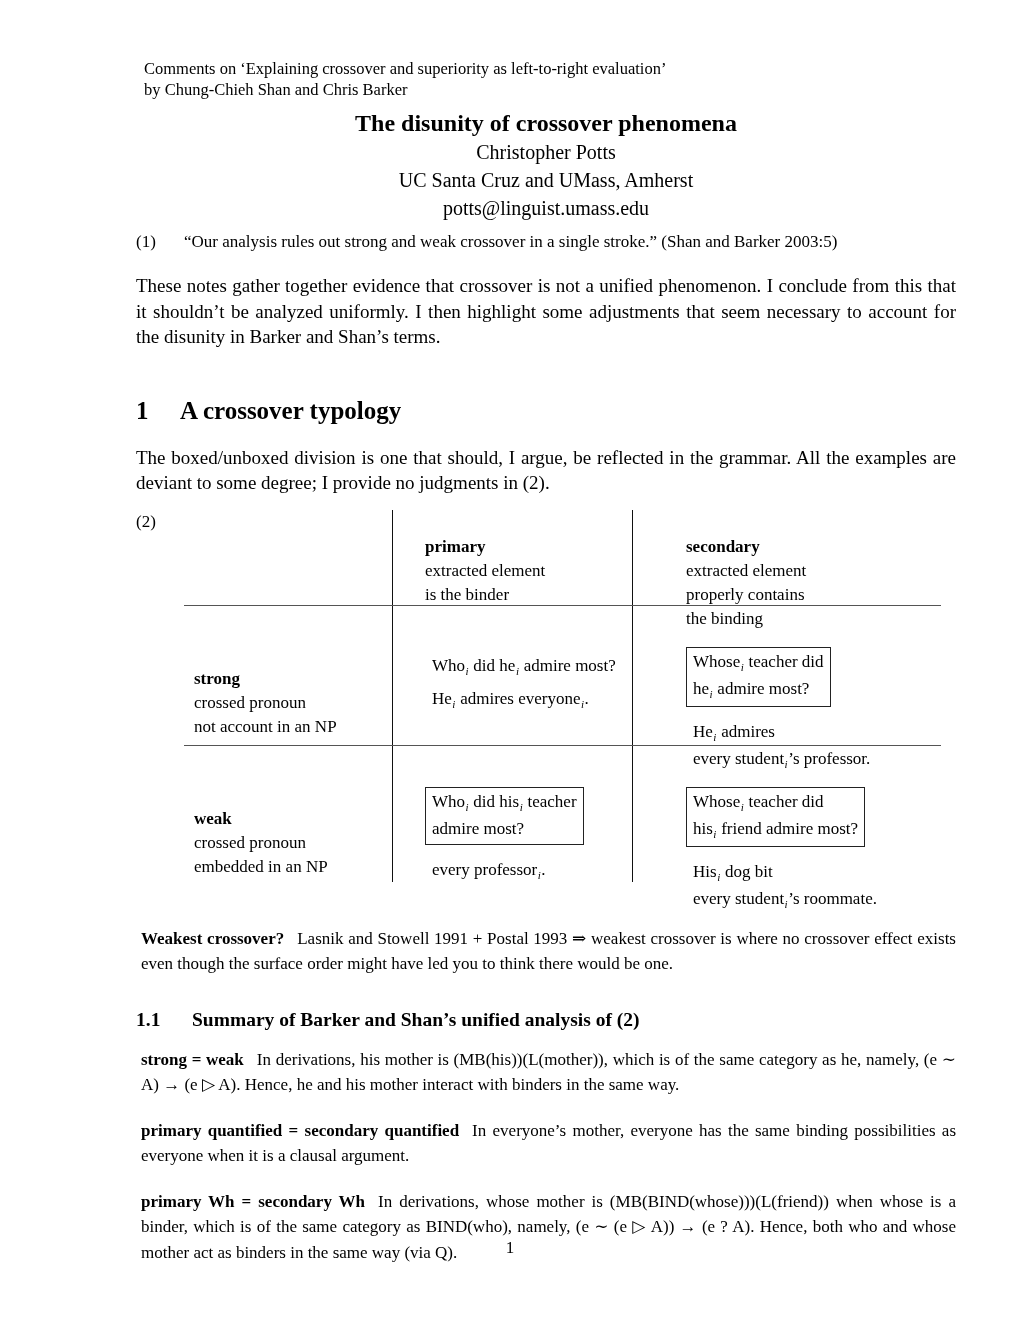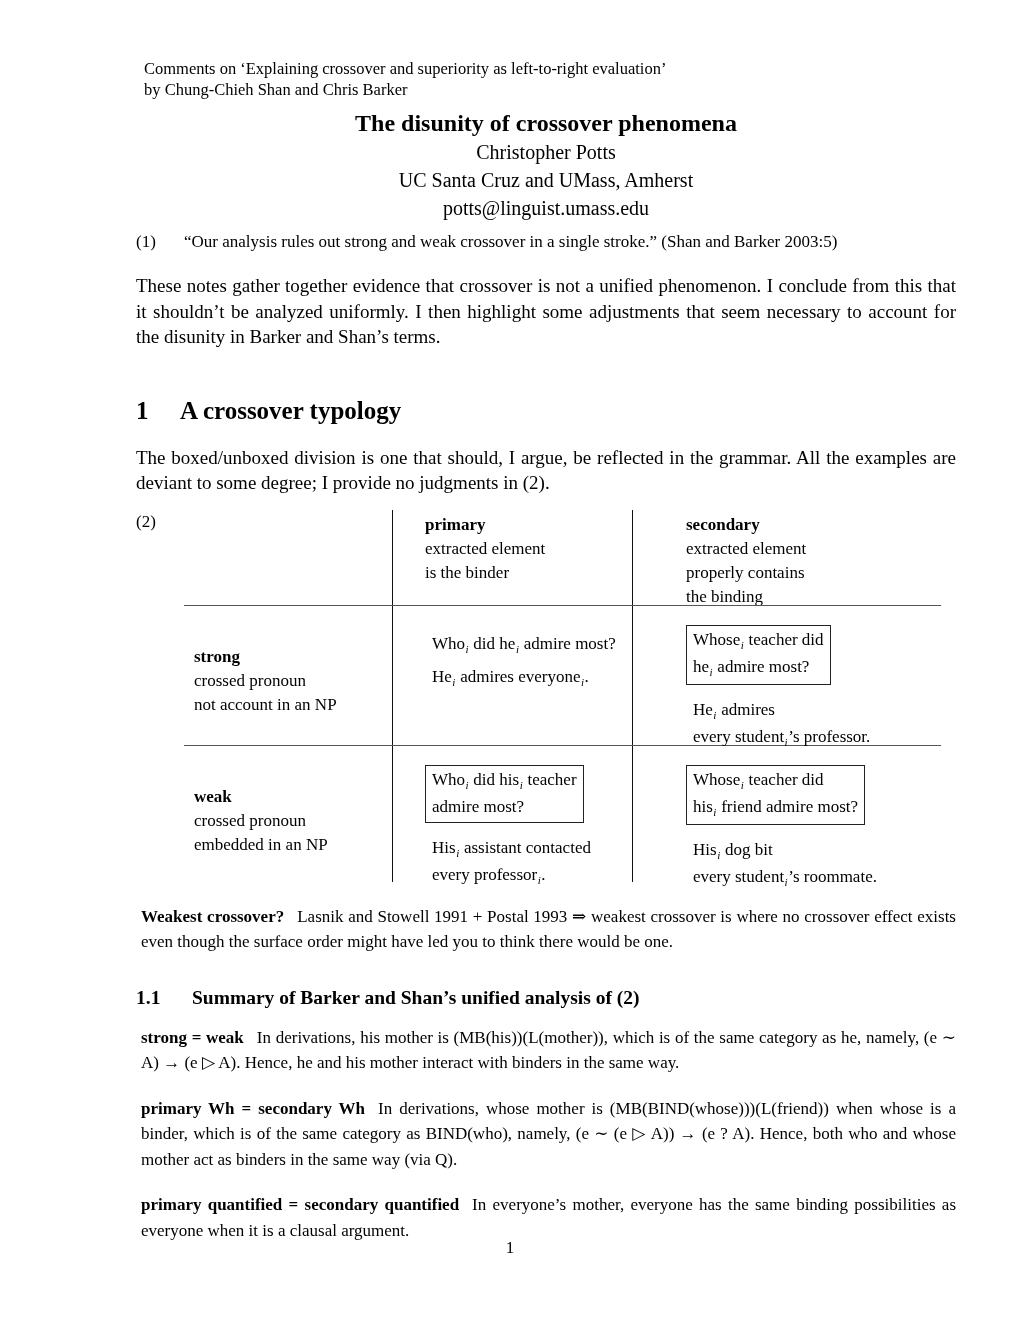--- a/index.html
+++ b/index.html
@@ -115,21 +115,21 @@
     width: 240px;
     flex: 0 0 240px;
     padding: 0 8px 0 13px;
     line-height: 24px;
   }
   .tcell-b {
     flex: 1 1 auto;
     padding: 0 8px 0 13px;
     line-height: 24px;
   }
-  .hdrow .tcell-a, .hdrow .tcell-b { padding-top: 3px; }
+  .hdrow .tcell-a, .hdrow .tcell-b { padding-top: 3px; margin-top: 22px; }
   .hd-title { font-weight: bold; }
 
   
   .vline {
     position: absolute;
     width: 1px;
     background: #111;
   }
   .hline {
     position: absolute;
@@ -275,21 +275,20 @@
             <div>crossed pronoun</div>
             <div>embedded in an NP</div>
           </div>
 
           <div class="tcell-a">
             <div class="boxed">
               <div><span>Who</span><sub class="idx">i</sub><span> did his</span><sub class="idx">i</sub><span> teacher</span></div>
               <div><span>admire most?</span></div>
             </div>
             <div class="unboxed" style="padding-top:6px;">
-              <div><span>His</span><sub class="idx">i</sub><span> assistant contacted</span></div>
               <div><span>every professor</span><sub class="idx">i</sub><span>.</span></div>
             </div>
           </div>
 
           <div class="tcell-b">
             <div class="boxed">
               <div><span>Whose</span><sub class="idx">i</sub><span> teacher did</span></div>
               <div><span>his</span><sub class="idx">i</sub><span> friend admire most?</span></div>
             </div>
             <div class="unboxed" style="padding-top:6px;">
@@ -309,23 +308,23 @@
     <h2 class="subsec">
       <span class="num">1.1</span>
       <span>Summary of Barker and Shan’s unified analysis of (2)</span>
     </h2>
 
     <p class="defp" style="margin-top:14px;">
       <span class="deflabel">strong = weak</span><span class="gap"></span><span>In derivations, his mother is (MB(his))(L(mother)), which is of the same category as he, namely, (e ∼ A) → (e ▷ A). Hence, he and his mother interact with binders in the same way.</span>
     </p>
 
     <p class="defp">
+      <span class="deflabel">primary quantified = secondary quantified</span><span class="gap"></span><span>In everyone’s mother, everyone has the same binding possibilities as everyone when it is a clausal argument.</span>
+    </p>
+
+    <p class="defp">
       <span class="deflabel">primary Wh = secondary Wh</span><span class="gap"></span><span>In derivations, whose mother is (MB(BIND(whose)))(L(friend)) when whose is a binder, which is of the same category as BIND(who), namely, (e ∼ (e ▷ A)) → (e ? A). Hence, both who and whose mother act as binders in the same way (via Q).</span>
     </p>
 
-    <p class="defp">
-      <span class="deflabel">primary quantified = secondary quantified</span><span class="gap"></span><span>In everyone’s mother, everyone has the same binding possibilities as everyone when it is a clausal argument.</span>
-    </p>
-
   </div>
 
   <div class="pageno">1</div>
 </div>
 
 </body></html>

